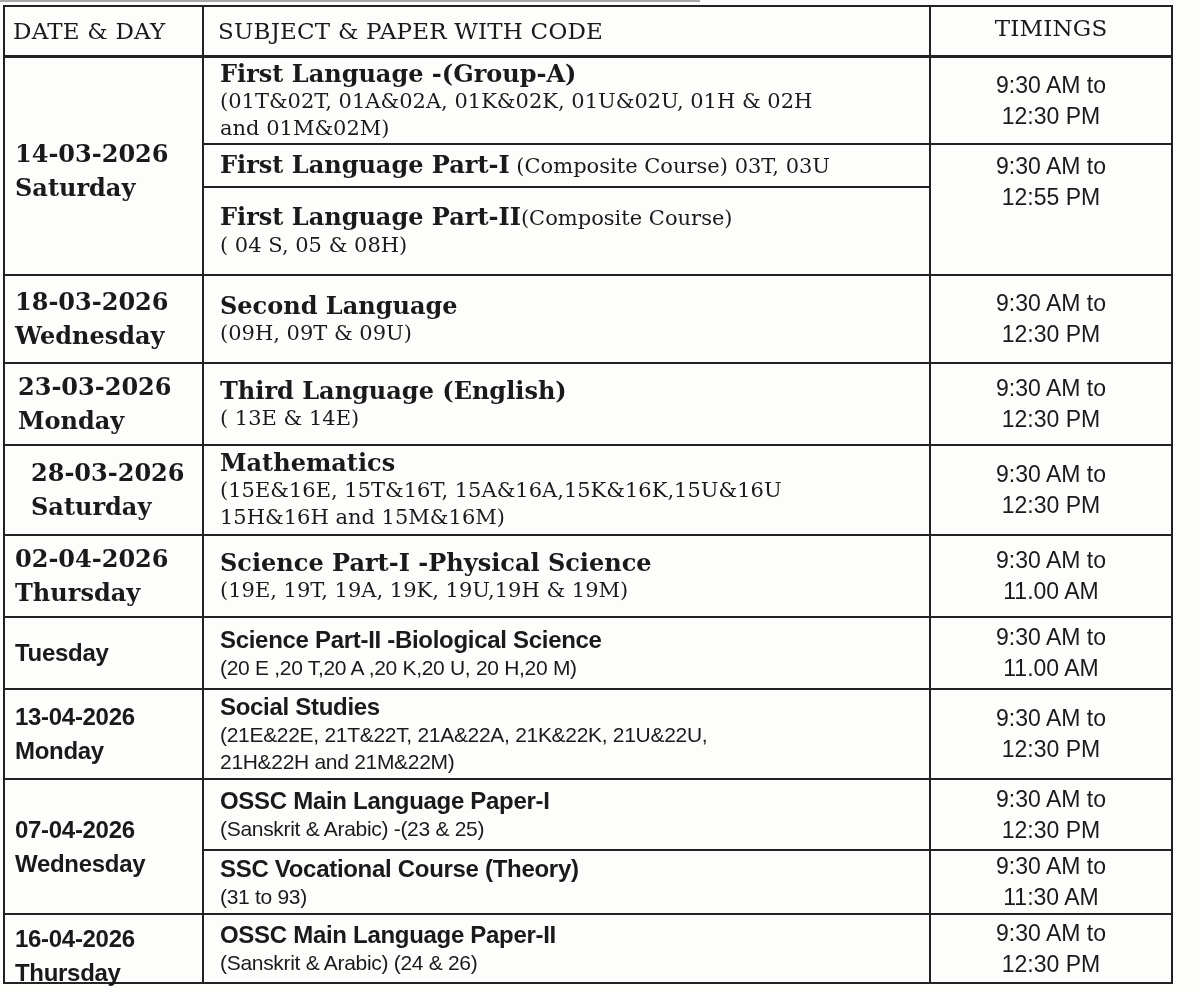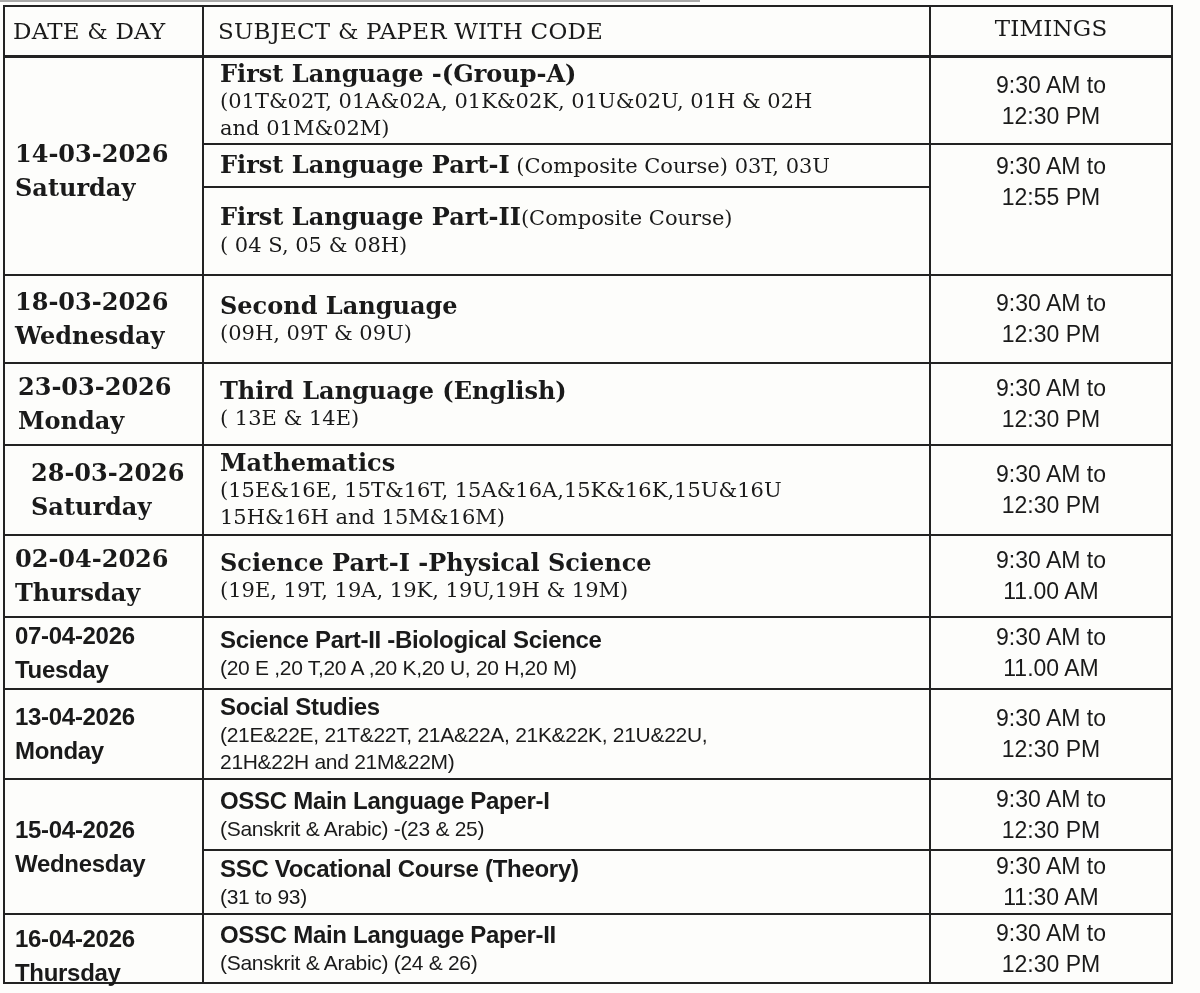--- a/index.html
+++ b/index.html
@@ -134,21 +134,20 @@
   <div class="cell subj" style="left:204px; top:536px; width:725px; height:80px;">
     <span class="title">Science Part-I -Physical Science</span>
     <span class="codes">(19E, 19T, 19A, 19K, 19U,19H &amp; 19M)</span>
   </div>
   <div class="cell time mid" style="left:931px; top:536px; width:240px; height:80px;">
     <span>9:30 AM to</span>
     <span>11.00 AM</span>
   </div>
 
   <div class="cell date cond" style="left:5px; top:618px; width:197px; height:70px;">
-    <span>07-04-2026</span>
     <span>Tuesday</span>
   </div>
   <div class="cell subj cond" style="left:204px; top:618px; width:725px; height:70px;">
     <span class="title">Science Part-II -Biological Science</span>
     <span class="codes">(20 E ,20 T,20 A ,20 K,20 U, 20 H,20 M)</span>
   </div>
   <div class="cell time mid" style="left:931px; top:618px; width:240px; height:70px;">
     <span>9:30 AM to</span>
     <span>11.00 AM</span>
   </div>
@@ -161,21 +160,21 @@
     <span class="title">Social Studies</span>
     <span class="codes">(21E&amp;22E, 21T&amp;22T, 21A&amp;22A, 21K&amp;22K, 21U&amp;22U,</span>
     <span class="codes">21H&amp;22H and 21M&amp;22M)</span>
   </div>
   <div class="cell time mid" style="left:931px; top:690px; width:240px; height:88px;">
     <span>9:30 AM to</span>
     <span>12:30 PM</span>
   </div>
 
   <div class="cell date cond" style="left:5px; top:780px; width:197px; height:133px;">
-    <span>15-04-2026</span>
+    <span>07-04-2026</span>
     <span>Wednesday</span>
   </div>
   <div class="cell subj cond" style="left:204px; top:780px; width:725px; height:69px;">
     <span class="title">OSSC Main Language Paper-I</span>
     <span class="codes">(Sanskrit &amp; Arabic) -(23 &amp; 25)</span>
   </div>
   <div class="cell time mid" style="left:931px; top:780px; width:240px; height:69px;">
     <span>9:30 AM to</span>
     <span>12:30 PM</span>
   </div>

